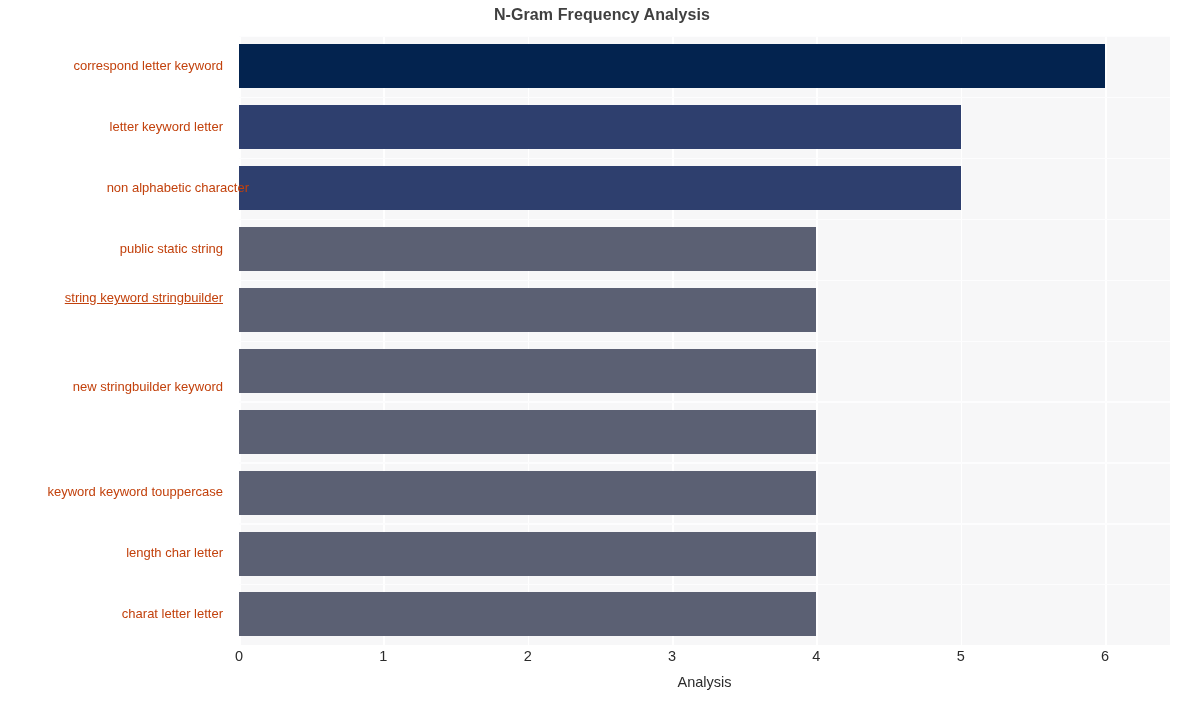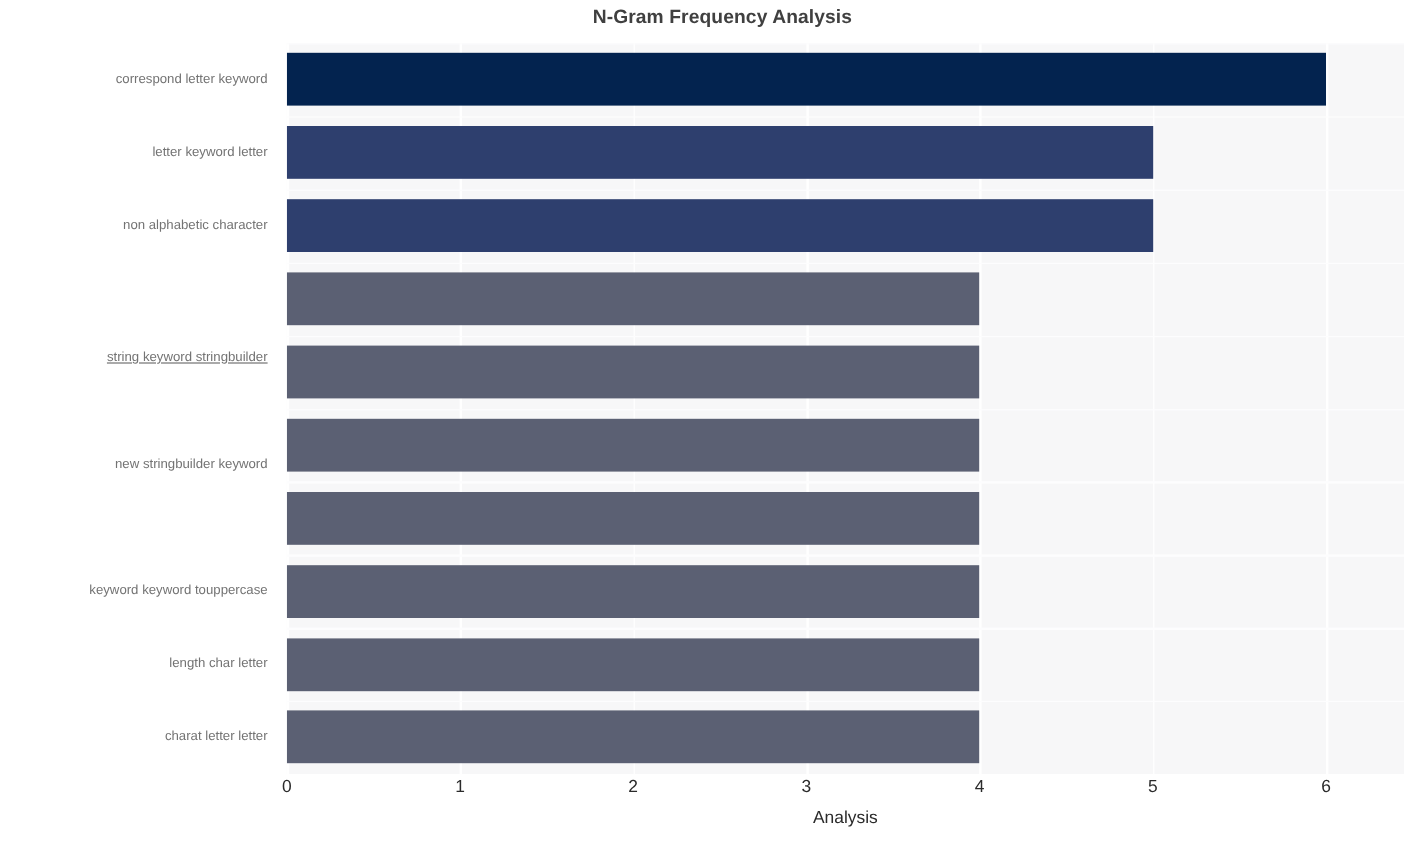--- a/index.html
+++ b/index.html
@@ -74,22 +74,22 @@
     left: 0;
     top: 8.4px;
     height: 44px;
   }
 
   
   .ytick {
     position: absolute;
     right: 1188px;   
     text-align: right;
-    font-size: 11px;
-    color: #737373;
+    font-size: 13px;
+    color: #c2410c;
     white-space: nowrap;
   }
   #y-tick-layer {
     position: absolute;
     left: 0;
     top: 36px;
     width: 231px;
     height: 609px;
   }
   #y-tick-layer .ytick {
@@ -185,21 +185,22 @@
         </div>
         <div class="bar-row" style="top: 548.1px; width: 931px;">
           <div class="bar" title="charat letter letter: 4" style="width: 577.364px; background: rgb(91, 96, 115);"></div>
         </div>
       </div>
   </div>
 
   <div id="y-tick-layer">
       <div class="ytick" style="top: 0px; padding-right: 8px; box-sizing: border-box;">correspond letter keyword</div>
       <div class="ytick" style="top: 60.9px; padding-right: 8px; box-sizing: border-box; padding-left: 41px;">letter keyword letter</div>
-      <div class="ytick" style="top: 121.8px; padding-right: 8px; box-sizing: border-box;">non alphabetic character</div>
+      <div class="ytick" style="top: 121.8px; padding-right: 8px; box-sizing: border-box; margin-left: 26px;">non alphabetic character</div>
+      <div class="ytick" style="top: 182.7px; padding-right: 8px; box-sizing: border-box;">public static string</div>
       <div class="ytick" style="top: 232px; padding-right: 8px; box-sizing: border-box; text-decoration: underline;">string keyword stringbuilder</div>
       <div class="ytick" style="top: 321px; padding-right: 8px; box-sizing: border-box;">new stringbuilder keyword</div>
       <div class="ytick" style="top: 426.3px; padding-right: 8px; box-sizing: border-box;">keyword keyword touppercase</div>
       <div class="ytick" style="top: 487.2px; padding-right: 8px; box-sizing: border-box;">length char letter</div>
       <div class="ytick" style="top: 548.1px; padding-right: 8px; box-sizing: border-box;">charat letter letter</div>
     </div>
 
   <div id="x-tick-layer">
       <div class="xtick" style="left: 0px;">0</div>
       <div class="xtick" style="left: 144.341px;">1</div>

